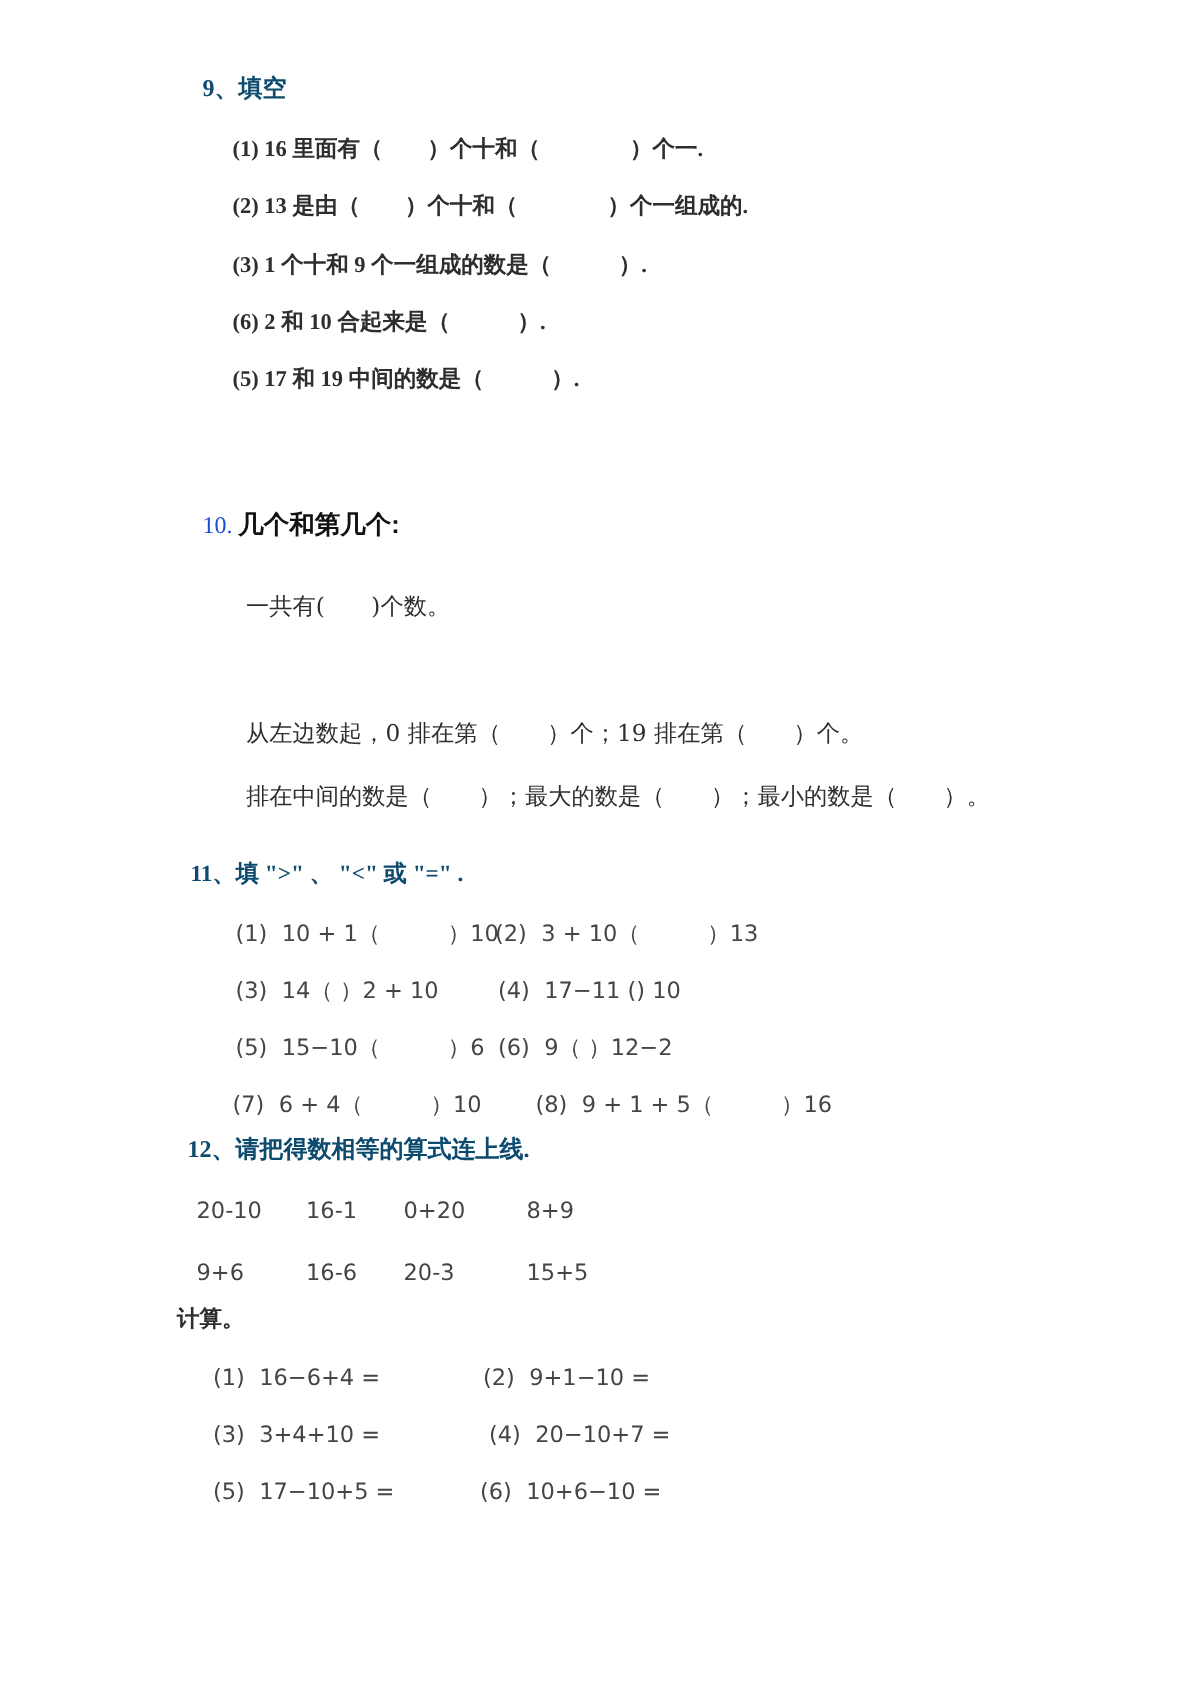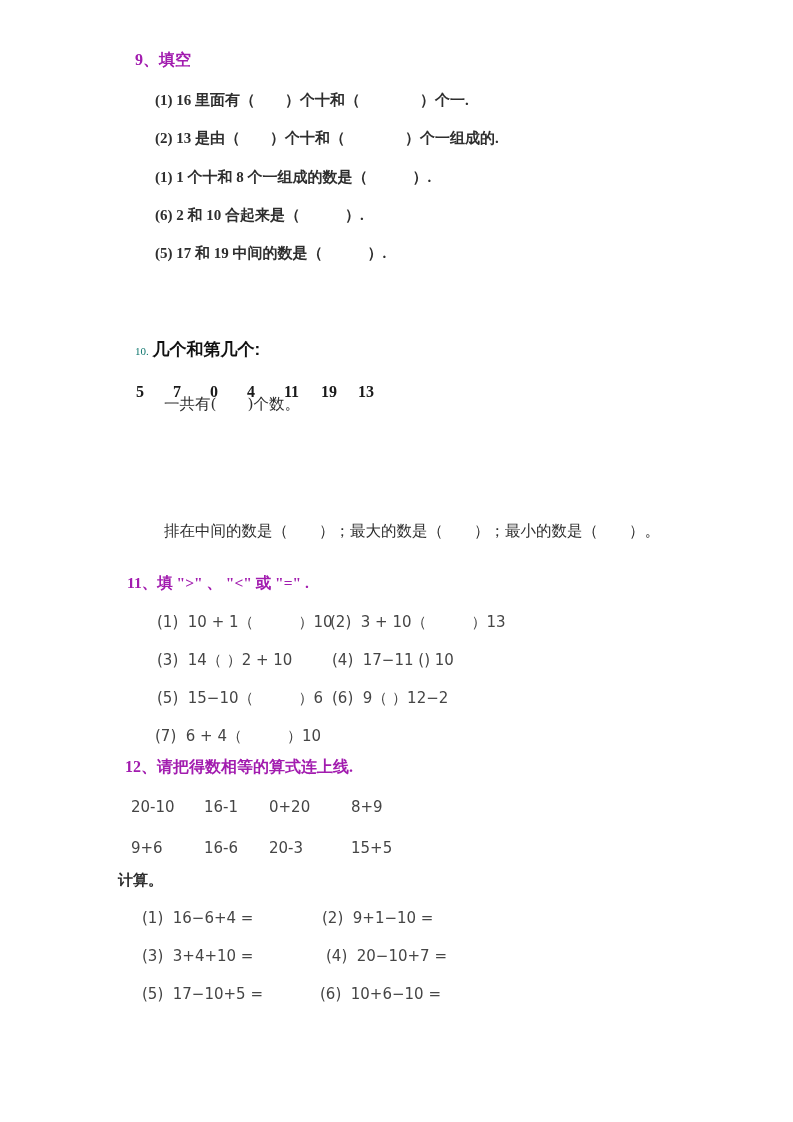--- a/index.html
+++ b/index.html
@@ -14,55 +14,54 @@
   .line {
     position: absolute;
     white-space: pre;
     color: #2e2e2e;
     font-size: 15px;
     line-height: 20px;
   }
   .kai { font-family: "Liberation Serif", "DejaVu Serif", serif; font-weight: bold; }
   .song { font-family: "DejaVu Serif", serif; font-size: 15.5px; margin-left: 46px; }
   .hand { font-family: "DejaVu Sans", sans-serif; color: #454545; font-size: 15px; }
-  .heading { font-weight: bold; font-size: 16px; color: #a21caf; }
-  .h10-num { font-family: "Liberation Serif", serif; font-size: 11px; color: #0f766e; }
+  .heading { font-weight: bold; font-size: 16px; color: #0c4a6e; }
+  .h10-num { font-family: "Liberation Serif", serif; font-size: 16px; color: #1d4ed8; }
   .h10-title { font-family: Liberation Sans, sans-serif; font-weight: bold; font-size: 17px; color: #111; }
   .seq { font-family: "Liberation Serif", serif; font-weight: bold; font-size: 16px; color: #1a1a1a; }
   .seq-n { display: inline-block; width: 37px; }
 </style>
 </head>
 <body>
 
 <div class="page">
 
   <div class="line kai heading" style="left:135px; top:50px">9、填空</div>
   <div class="line kai" style="left:155px; top:90px">(1) 16 里面有（　　）个十和（　　　　）个一.</div>
   <div class="line kai" style="left:155px; top:128px">(2) 13 是由（　　）个十和（　　　　）个一组成的.</div>
-  <div class="line kai" style="left:155px; top:167px">(1) 1 个十和 8 个一组成的数是（　　　）.</div>
+  <div class="line kai" style="left:155px; top:167px">(3) 1 个十和 9 个一组成的数是（　　　）.</div>
   <div class="line kai" style="left:155px; top:205px">(6) 2 和 10 合起来是（　　　）.</div>
   <div class="line kai" style="left:155px; top:243px">(5) 17 和 19 中间的数是（　　　）.</div>
 
   <div class="line" style="left:120px; top:320px">
     <span class="h10-num">10.</span><span> </span><span class="h10-title">几个和第几个:</span>
   </div>
-  <div class="line seq" style="left:120px; top:362px">
-    <span class="seq-n">5</span><span class="seq-n">7</span><span class="seq-n">0</span><span class="seq-n">4</span><span class="seq-n">11</span><span class="seq-n">19</span><span class="seq-n">13</span>
-  </div>
   <div class="line song" style="left:118px; top:394px">一共有(　　)个数。</div>
+  <div class="line song" style="left:118px; top:479px">从左边数起，0 排在第（　　）个；19 排在第（　　）个。</div>
   <div class="line song" style="left:118px; top:521px">排在中间的数是（　　）；最大的数是（　　）；最小的数是（　　）。</div>
 
   <div class="line kai heading" style="left:127px; top:573px; font-size:15.5px">11、填 "&gt;" 、 "&lt;" 或 "=" .</div>
   <div class="line hand" style="left:157px; top:612px">(1)  10 + 1（　　　）10</div>
   <div class="line hand" style="left:330px; top:612px">(2)  3 + 10（　　　）13</div>
   <div class="line hand" style="left:157px; top:650px">(3)  14（ ）2 + 10</div>
   <div class="line hand" style="left:332px; top:650px">(4)  17−11 () 10</div>
   <div class="line hand" style="left:157px; top:688px">(5)  15−10（　　　）6</div>
   <div class="line hand" style="left:332px; top:688px">(6)  9（ ）12−2</div>
   <div class="line hand" style="left:155px; top:726px">(7)  6 + 4（　　　）10</div>
+  <div class="line hand" style="left:357px; top:726px">(8)  9 + 1 + 5（　　　）16</div>
 
   <div class="line kai heading" style="left:125px; top:757px; font-size:16px">12、请把得数相等的算式连上线.</div>
   <div class="line hand" style="left:131px; top:797px">20-10</div>
   <div class="line hand" style="left:204px; top:797px">16-1</div>
   <div class="line hand" style="left:269px; top:797px">0+20</div>
   <div class="line hand" style="left:351px; top:797px">8+9</div>
   <div class="line hand" style="left:131px; top:838px">9+6</div>
   <div class="line hand" style="left:204px; top:838px">16-6</div>
   <div class="line hand" style="left:269px; top:838px">20-3</div>
   <div class="line hand" style="left:351px; top:838px">15+5</div>

